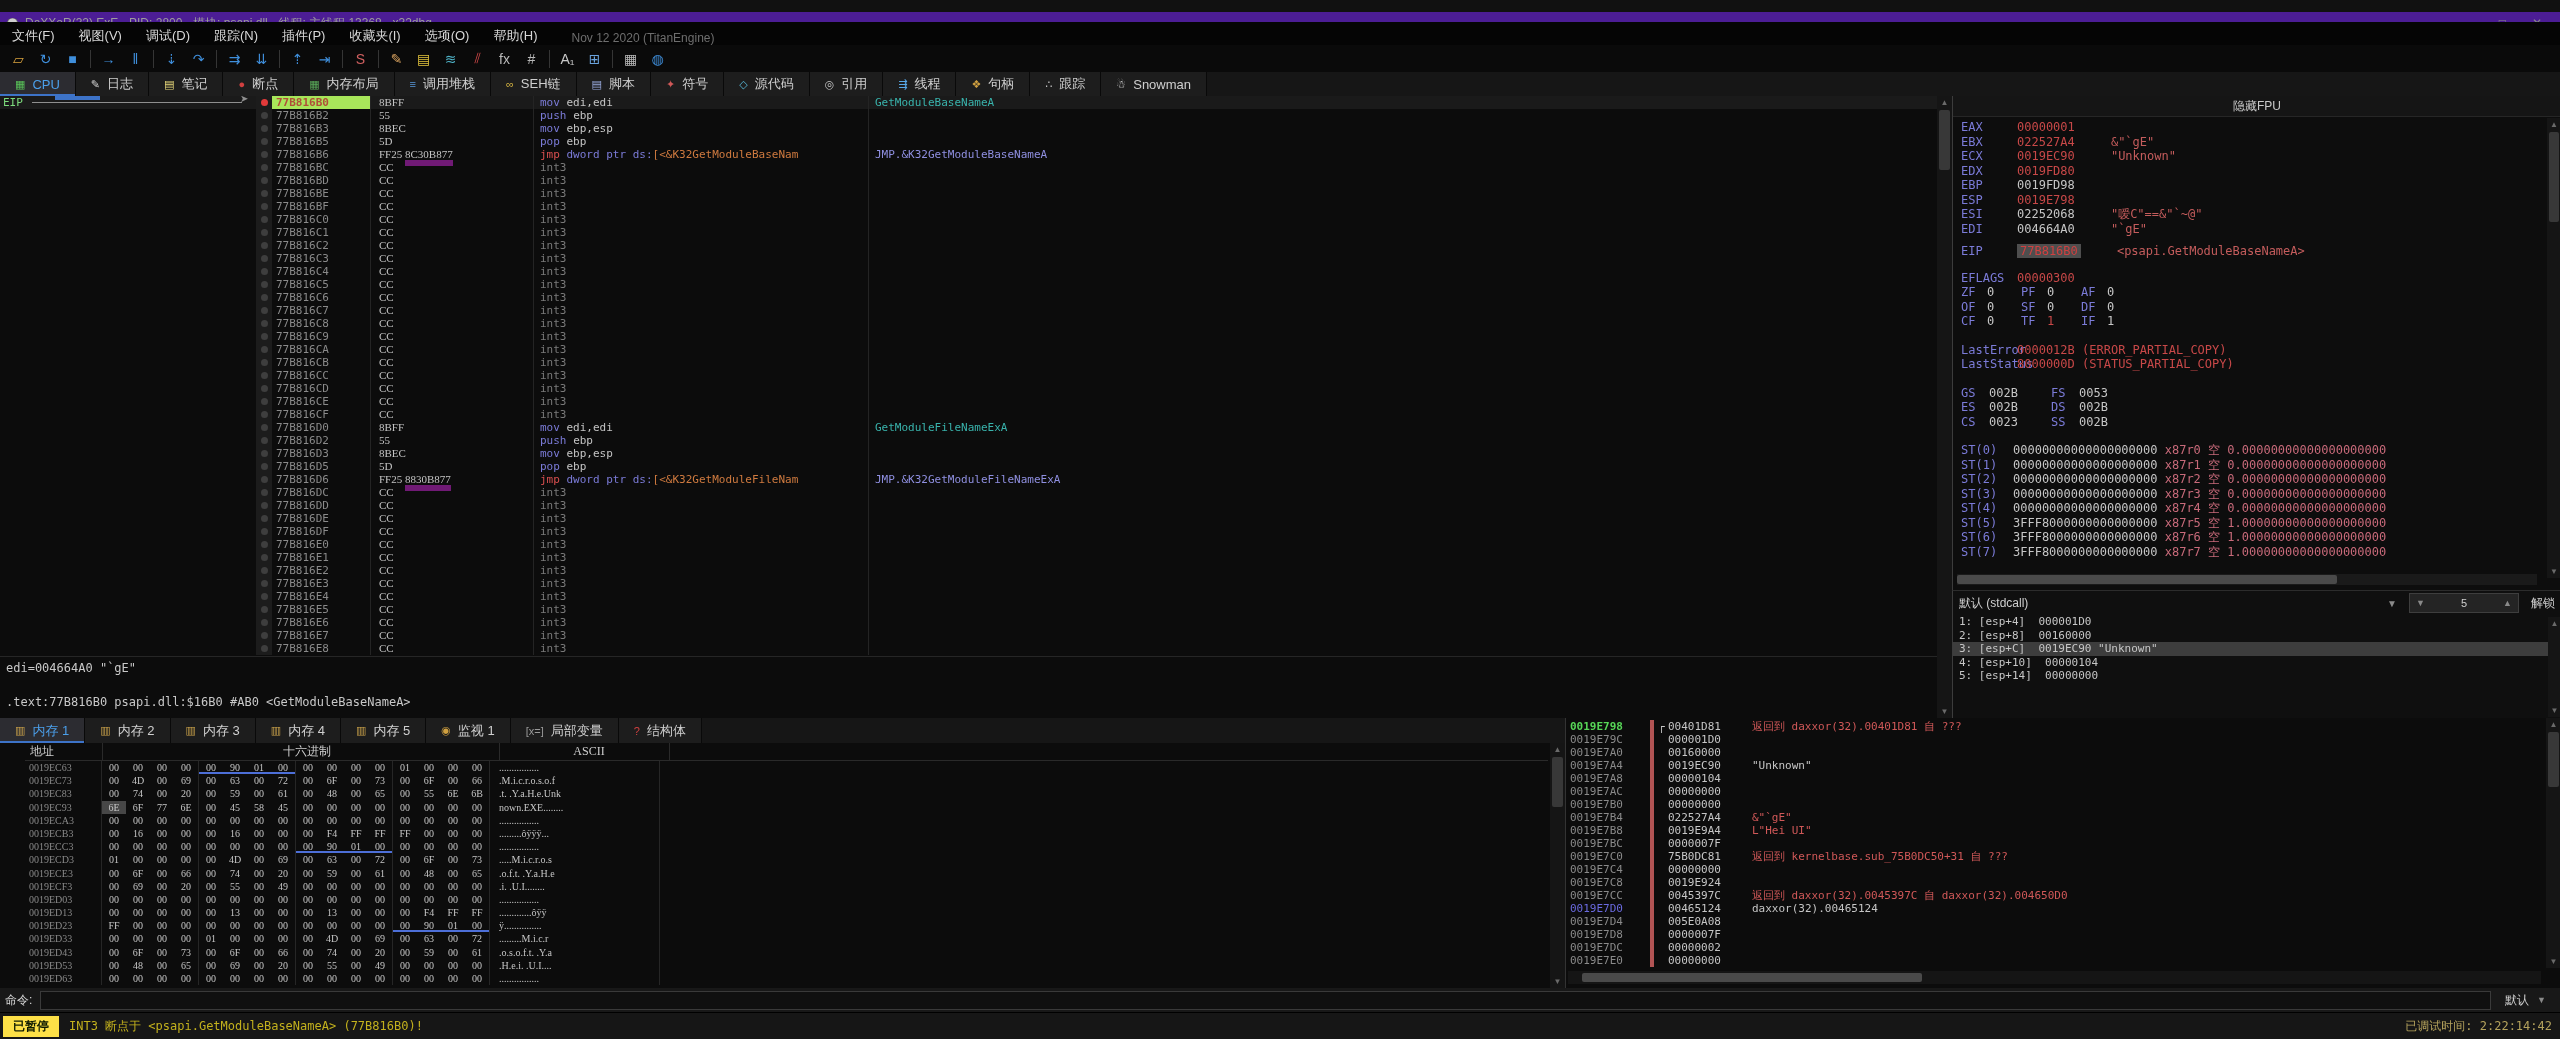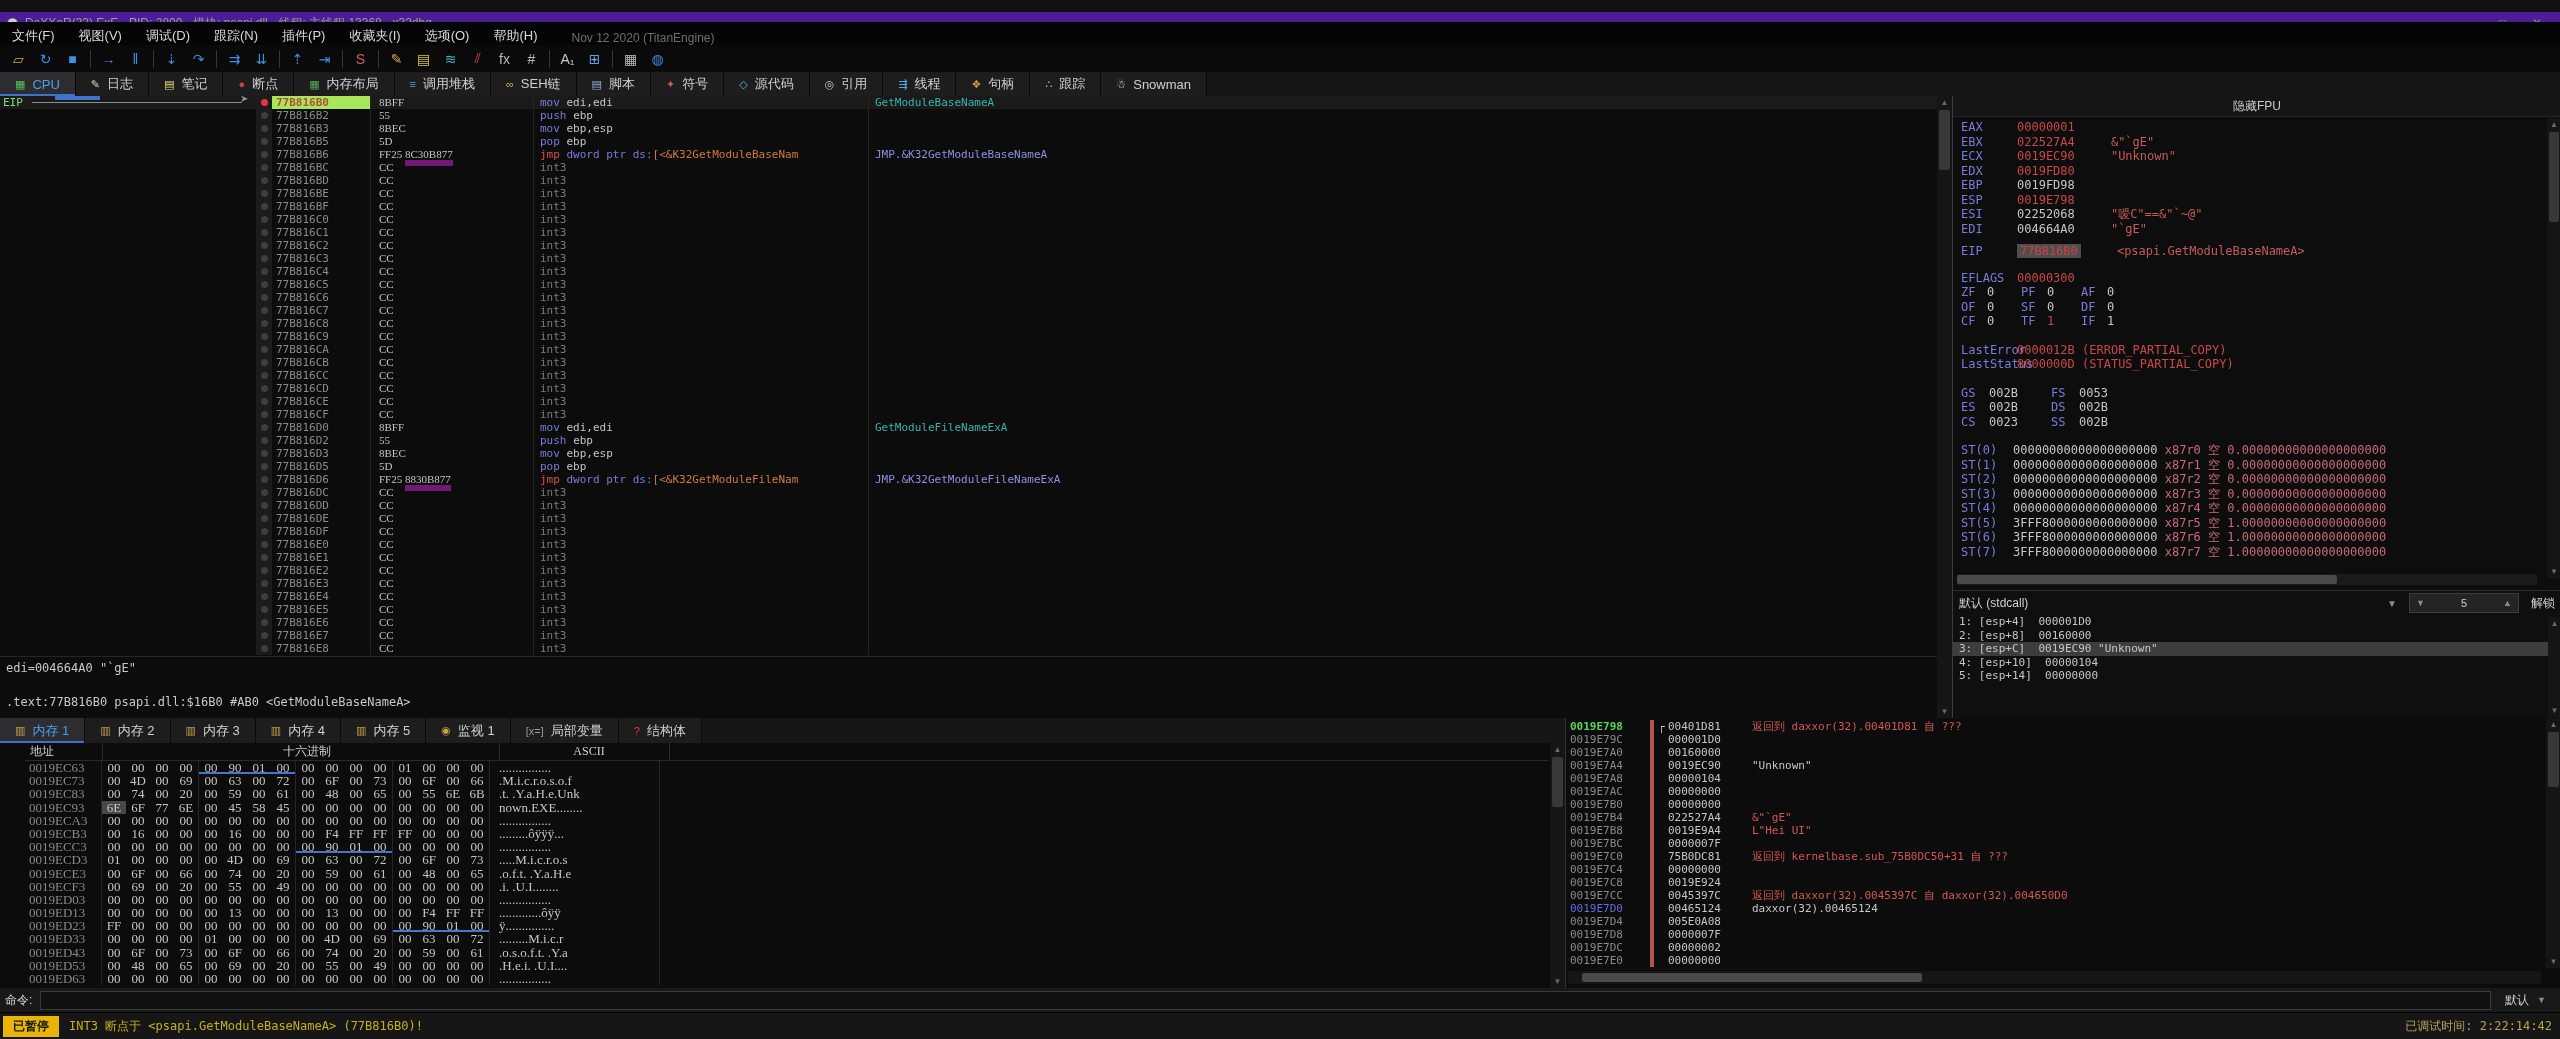--- a/index.html
+++ b/index.html
@@ -93,21 +93,21 @@
   #args-vscroll{position:absolute;right:0;top:26px;width:13px;height:100px;background:#151515;}
 
   
   #bottomleft{position:absolute;left:0;top:718px;width:1565px;height:270px;background:#0c0c0c;}
   .bottomtabs{height:25px;}
   #dump{position:absolute;left:0;top:25px;right:17px;bottom:0;font-family:Liberation Serif, serif;padding-left:25px;}
   .dh{display:flex;height:17px;line-height:17px;font-size:12px;color:#cfcfcf;border-bottom:1px solid #2a2a2a;}
   .dh-addr{width:72px;padding-left:5px;border-right:1px solid #2a2a2a;}
   .dh-hex{width:384px;padding-left:12px;border-right:1px solid #2a2a2a;text-align:center;}
   .dh-ascii{width:160px;padding-left:9px;border-right:1px solid #2a2a2a;text-align:center;}
-  .mrow{display:flex;height:13.2px;line-height:13.2px;font-size:13px;}
+  .mrow{display:flex;height:13.2px;line-height:13.2px;font-size:10px;}
   .m-addr{width:72px;flex:none;color:#8a8a8a;padding-left:4px;border-right:1px solid #262626;}
   .m-group{width:96px;flex:none;display:flex;border-right:1px solid #262626;}
   .m-b{width:24px;text-align:center;color:#c6c6c6;}
   .m-b.ul{box-shadow:inset 0 -2px 0 #4d6fd8;}
   .m-b.hl{background:#474747;}
   .m-ascii{width:160px;flex:none;padding-left:9px;color:#c6c6c6;white-space:pre;border-right:1px solid #262626;}
   #dump-vscroll{position:absolute;right:0px;top:25px;width:15px;bottom:0;background:#151515;}
 
   
   #stack{position:absolute;left:1565px;top:718px;width:995px;height:270px;background:#0c0c0c;border-left:1px solid #333;}
@@ -126,21 +126,21 @@
   #stack-hscroll .sb-thumb{left:14px;top:2px;height:9px;width:340px;background:#4a4a4a;}
 
   
   #cmdbar{position:absolute;left:0;top:988px;right:0;height:24px;background:#181818;display:flex;align-items:center;}
   #cmd-label{padding:0 8px 0 5px;font-size:12px;color:#d6d6d6;}
   #cmd-input{flex:1;height:17px;background:#101010;border:1px solid #3a3a3a;color:#c8c8c8;
              font-family:"DejaVu Sans Mono",monospace;font-size:11px;padding:0 4px;}
   #cmd-mode{display:flex;align-items:center;gap:8px;padding:0 14px;font-size:12px;color:#cfcfcf;}
   #statusbar{position:absolute;left:0;top:1012px;right:0;height:27px;background:#161616;border-top:1px solid #000;
              display:flex;align-items:center;font-size:12px;}
-  #status-state{margin-left:3px;background:#eab308;color:#0e1a00;font-weight:bold;padding:2px 10px;}
+  #status-state{margin-left:3px;background:#fde047;color:#0e1a00;font-weight:bold;padding:2px 10px;}
   #status-msg{margin-left:10px;color:#c3b11d;font-family:"DejaVu Sans Mono",monospace;font-size:12px;}
   #status-time{margin-left:auto;padding-right:8px;color:#b4a25c;font-family:"DejaVu Sans Mono",monospace;font-size:12px;}
 </style>
 </head>
 <body>
 
 <div id="root">
 
   <div class="titlebar">
     <span class="bugicon"></span>

